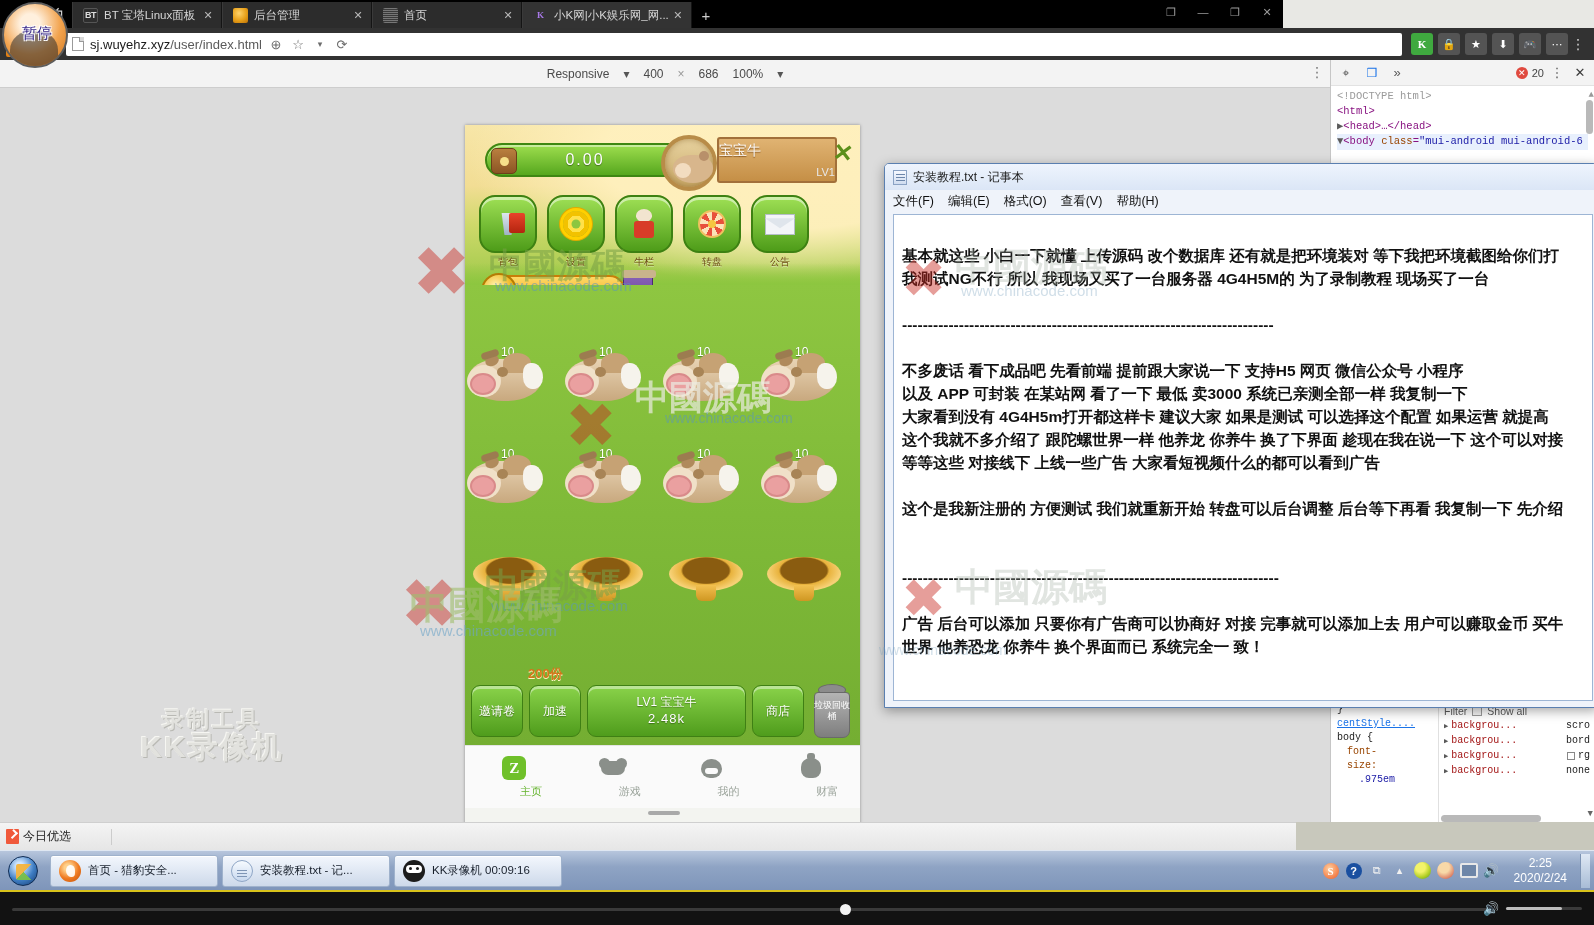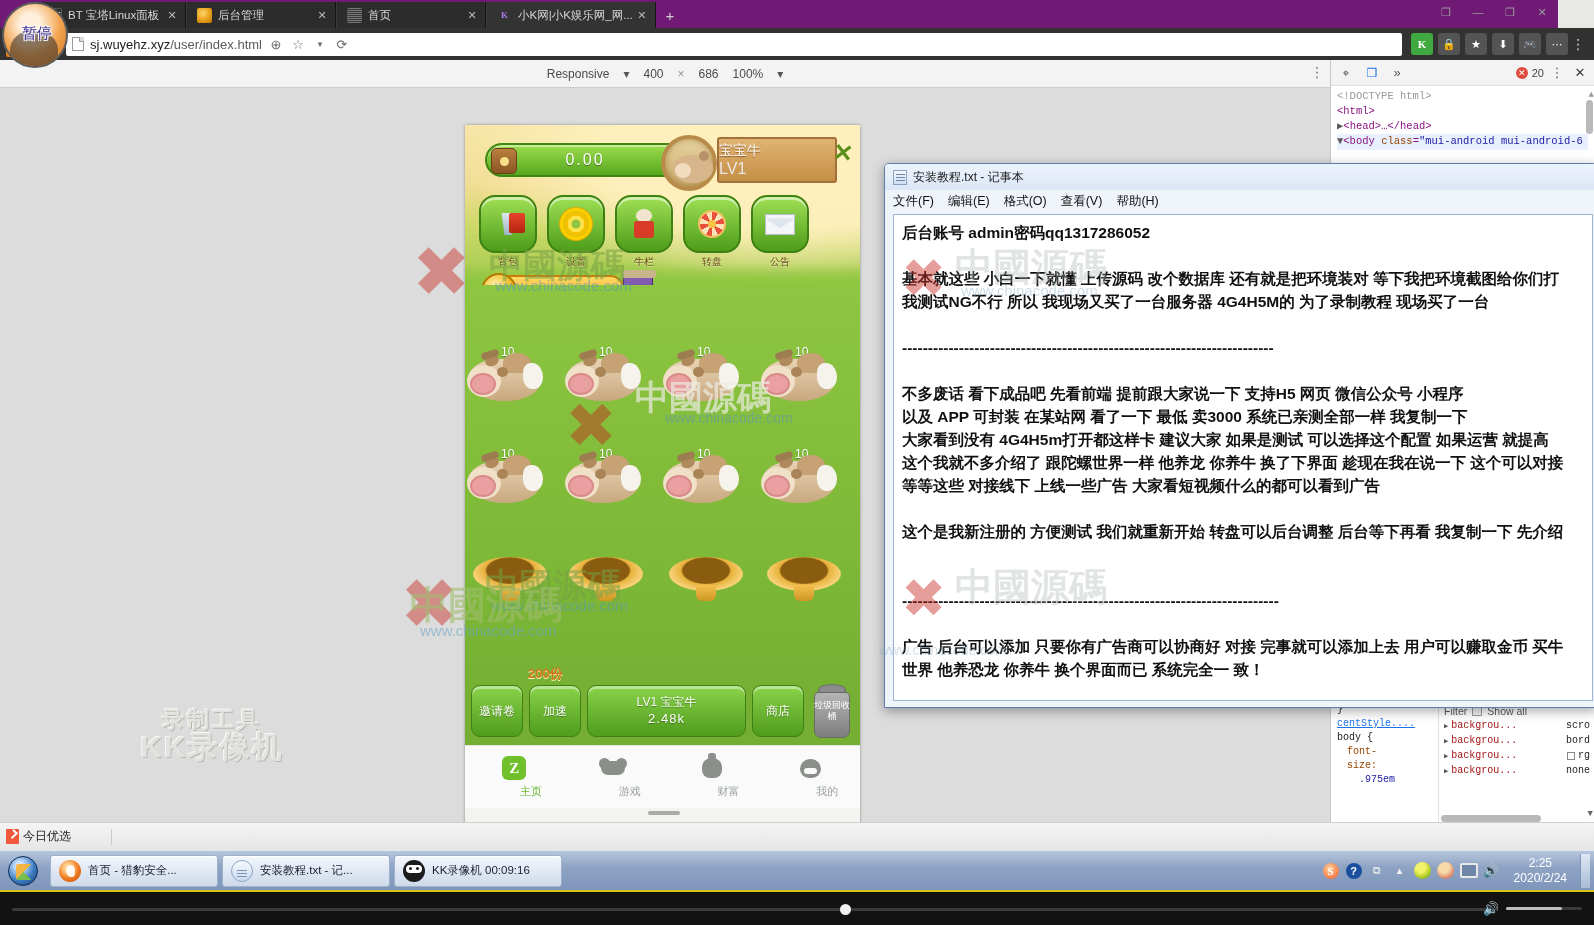--- a/index.html
+++ b/index.html
@@ -7,22 +7,22 @@
     width: 1594px; height: 925px; overflow: hidden;
     font-family: "Liberation Sans", sans-serif;
     background: #c8c8bc;
   }
   #root { position: relative; width: 1594px; height: 925px; }
 
   
   .browser { position: absolute; left:0; top:0; width:1594px; height:822px; background:#e8e8e4; }
 
   
-  .tabstrip { position:absolute; left:0; top:0; width:1558px; height:28px;
-    background:#701a75; display:flex; align-items:flex-end; }
+  .tabstrip { position:absolute; left:0; top:0; width:1283px; height:28px;
+    background:#000000; display:flex; align-items:flex-end;padding-left:36px; }
   .back-arrow { width:36px; height:28px; display:flex; align-items:center; justify-content:center;
     color:#cfcfcf; font-size:15px; padding-left:10px;}
   .tab { height:26px; min-width:150px; max-width:188px; display:flex; align-items:center;
     background:#2c2c2c; border-left:1px solid #3a3a3a; border-right:1px solid #141414;
     padding:0 4px 0 10px; position:relative; }
   .tab.active { background:#333; }
   .tab .favicon { width:15px; height:15px; margin-right:6px; flex:0 0 15px;
     display:flex; align-items:center; justify-content:center; font-size:9px; font-weight:bold;
     border-radius:2px; }
   .fav-bt { background:#2e2e2e; color:#dcdcdc; border:1px solid #555; font-size:8px; letter-spacing:-.5px;}
@@ -110,22 +110,22 @@
     border-radius:45% 45% 50% 50%; background:#d8b68c; }
   .avatar-frame .cow:before{content:"";position:absolute;left:2px;top:8px;width:16px;height:15px;
     border-radius:50%;background:#f2dcc0;}
   .avatar-frame .cow:after{content:"";position:absolute;right:4px;top:-4px;width:10px;height:10px;
     border-radius:50%;background:#b8906a;}
   .name-plank { position:absolute; left:252px; top:12px; width:120px; height:46px;
     background:linear-gradient(#e0b372,#c58f46); border:2px solid #a2703a;
     border-radius:3px; }
   .name-plank .nm { position:absolute; left:0; top:3px; width:100%; text-align:left;
     color:#fff; font-size:14px; text-shadow:0 1px 1px rgba(110,60,10,.8); }
-  .name-plank .lv { position:absolute; left:0; bottom:3px; width:100%; text-align:left;
-    color:#e8e8e8; font-size:16px; }
+  .name-plank .lv { position:absolute; left:0; bottom:3px; width:100%; text-align:right;
+    color:#e8e8e8; font-size:11px; }
   .plank-x { position:absolute; left:368px; top:14px; color:#5b8f1a; font-size:24px;
     font-weight:bold; transform:rotate(8deg); }
 
   .icon-row { position:absolute; left:14px; top:70px; width:370px; display:flex; gap:10px; }
   .gicon { width:58px; }
   .gicon .pad { width:58px; height:58px; border-radius:16px;
     background:linear-gradient(#9fe055,#4e9c19);
     border:2px solid #3d8112; box-shadow:inset 0 3px 0 rgba(255,255,255,.5);
     position:relative; display:flex; align-items:center; justify-content:center; }
   .gicon .lbl { text-align:center; font-size:10px; color:#6b4a12; margin-top:2px;
@@ -336,21 +336,21 @@
     font-size:15px; font-weight:normal; color:#3a2a8c;
     text-shadow:-1px -1px 0 #fff,1px -1px 0 #fff,-1px 1px 0 #fff,1px 1px 0 #fff; }
 
   .kk-wm { position:absolute; left:122px; top:708px; width:180px; text-align:center;
     font-weight:bold; color:#e2e2de; line-height:1.05;
     text-shadow:1px 1px 0 #b9b9b4, -1px -1px 0 #f6f6f2; }
   .kk-wm .l1 { font-size:22px; letter-spacing:3px; }
   .kk-wm .l2 { font-size:30px; letter-spacing:2px; }
 
   
-  .desk-strip { position:absolute; left:0; top:822px; width:1594px; height:28px;
+  .desk-strip { position:absolute; left:0; top:822px; width:1296px; height:28px;
     background:linear-gradient(#f4f4f4,#e6e6e6); border-top:1px solid #cfcfcf;
     display:flex; align-items:center;gap:30px; }
   .fav-chip { display:flex; align-items:center; gap:4px; padding-left:6px; font-size:12px;
     color:#222; }
   .fav-chip .sq { width:13px; height:15px; background:#f0593b; border-radius:1px;
     position:relative; }
   .fav-chip .sq:after{content:"";position:absolute;left:3px;top:2px;width:6px;height:4px;
     border-bottom:2px solid #fff;border-right:2px solid #fff;transform:rotate(-45deg);}
   .desk-strip .divider { width:1px; height:16px; background:#cccccc; margin-left:10px; }
 
@@ -695,29 +695,29 @@
               <span class="tl">主页</span>
             </div>
             <div class="tabitem">
               <span class="ti">
                   <span class="ti-pad"></span>
                 </span>
               <span class="tl">游戏</span>
             </div>
             <div class="tabitem">
               <span class="ti">
+                  <span class="ti-face"></span>
+                </span>
+              <span class="tl">我的</span>
+            </div>
+            <div class="tabitem">
+              <span class="ti">
                   <span class="ti-bag"></span>
                 </span>
               <span class="tl">财富</span>
-            </div>
-            <div class="tabitem">
-              <span class="ti">
-                  <span class="ti-face"></span>
-                </span>
-              <span class="tl">我的</span>
             </div>
           </div>
 
           <span class="wm wm-logo" style="left:24px;  top:118px; font-size:34px;">中國源碼</span>
           <span class="wm wm-url" style="left:30px;  top:152px; font-size:15px;">www.chinacode.com</span>
           <span class="wm wm-red" style="left:100px; top:270px;">✖</span>
           <span class="wm wm-logo" style="left:170px; top:250px; font-size:34px; color:rgba(235,235,225,.7)">中國源碼</span>
           <span class="wm wm-url" style="left:200px; top:285px; font-size:14px;">www.chinacode.com</span>
           <span class="wm wm-logo" style="left:20px;  top:438px; font-size:34px;">中國源碼</span>
           <span class="wm wm-url" style="left:26px;  top:472px; font-size:15px;">www.chinacode.com</span>
@@ -800,21 +800,20 @@
       <span class="tt">安装教程.txt - 记事本</span>
     </div>
     <div class="np-menu">
       <span>文件(F)</span>
       <span>编辑(E)</span>
       <span>格式(O)</span>
       <span>查看(V)</span>
       <span>帮助(H)</span>
     </div>
     <div class="np-body">
-      <div class="np-line">后台账号 admin密码qq1317286052</div>
       <div class="np-line blank"></div>
       <div class="np-line">基本就这些 小白一下就懂  上传源码 改个数据库  还有就是把环境装对 等下我把环境截图给你们打</div>
       <div class="np-line">我测试NG不行 所以 我现场又买了一台服务器 4G4H5M的 为了录制教程 现场买了一台</div>
       <div class="np-line blank"></div>
       <div class="np-line">------------------------------------------------------------------------</div>
       <div class="np-line blank"></div>
       <div class="np-line">不多废话 看下成品吧 先看前端  提前跟大家说一下 支持H5 网页 微信公众号 小程序</div>
       <div class="np-line">以及 APP 可封装  在某站网 看了一下 最低 卖3000  系统已亲测全部一样   我复制一下</div>
       <div class="np-line">大家看到没有 4G4H5m打开都这样卡  建议大家 如果是测试 可以选择这个配置 如果运营 就提高</div>
       <div class="np-line">这个我就不多介绍了 跟陀螺世界一样 他养龙 你养牛 换了下界面  趁现在我在说一下  这个可以对接</div>

